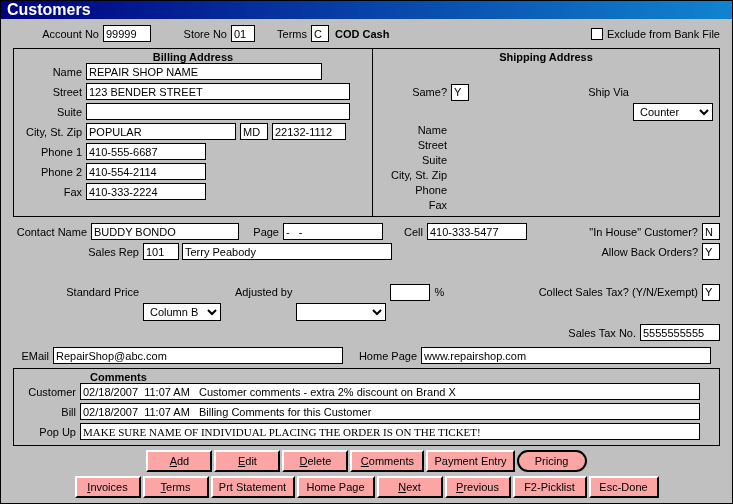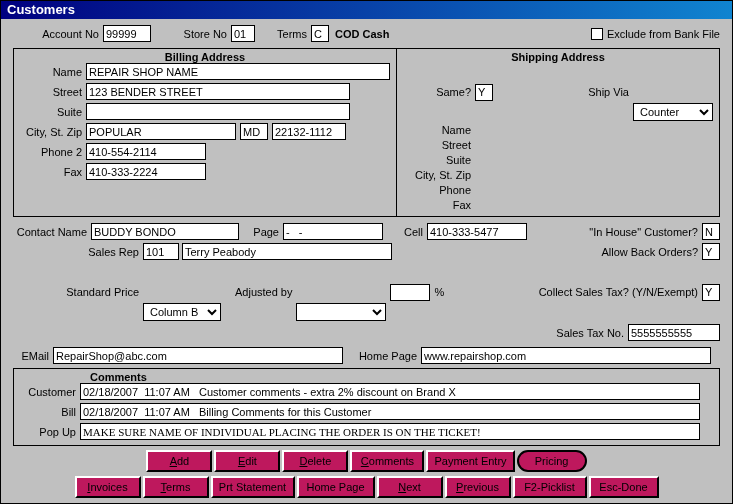--- a/index.html
+++ b/index.html
@@ -1,26 +1,26 @@
 <!DOCTYPE html>
 <html><head>
 <meta charset="utf-8">
 <style>
   * { box-sizing: border-box; margin: 0; padding: 0; font-family: "MS Sans Serif", Arial, sans-serif; font-size: 11px; }
   body { background: #c0c0c0; width: 733px; height: 504px; overflow: hidden; border: 1px solid #000; }
-  .title-bar { background: linear-gradient(to right, #000080, #1084d0); color: #fff; font-weight: bold; padding: 3px 6px; height: 18px; line-height: 12px; font-size: 13px; }
+  .title-bar { background: linear-gradient(to right, #000080, #1084d0); color: #fff; font-weight: bold; padding: 3px 6px; height: 18px; line-height: 12px; font-size: 16px; }
   .content { padding: 6px 12px; }
   .row { display: flex; align-items: center; margin-bottom: 3px; }
   .lbl { text-align: right; padding-right: 4px; white-space: nowrap; }
   input[type=text], select { background: #fff; border: 1px solid #000; height: 17px; padding: 0 2px; font-size: 11px; }
   .group-title { text-align: center; font-weight: bold; }
   .addr-wrap { display: flex; gap: 0; margin-top: 2px; }
   .addr-left { flex: 0 0 360px; border: 1px solid #000; padding: 2px 6px; }
   .addr-right { flex: 1; border: 1px solid #000; border-left: none; padding: 2px 6px; }
-  .btn { background: #be185d; border: 2px outset #fff; border-right-color:#404040; border-bottom-color:#404040; height: 22px; padding: 0 6px; font-size: 11px; cursor: default; min-width: 66px; text-align: center; }
+  .btn { background: #fca5a5; border: 2px outset #fff; border-right-color:#404040; border-bottom-color:#404040; height: 22px; padding: 0 6px; font-size: 11px; cursor: default; min-width: 66px; text-align: center; }
   .btn.focus { border: 2px solid #000; }
   .btn u { text-decoration: underline; }
   .checkbox { width: 12px; height: 12px; border: 1px solid #000; background: #fff; display: inline-block; vertical-align: middle; margin-right: 4px; }
   .comments-box { border: 1px solid #000; padding: 2px 6px; margin-top: 4px; }
   .btnrow { display: flex; justify-content: center; gap: 2px; margin-top: 4px; }
   select { height: 18px; margin-top: 40px; }
 </style>
 </head>
 <body>
 
@@ -39,38 +39,42 @@
   <span style="flex:1;"></span>
   <span class="checkbox"></span>
   <span>Exclude from Bank File</span>
 </div>
 
 <div class="addr-wrap">
   <div class="addr-left">
     <div class="group-title">Billing Address</div>
     <div class="row">
           <span class="lbl" style="width:66px;">Name</span>
-          <input type="text" style="width: 304px;" value="REPAIR SHOP NAME">
+          <input type="text" style="width: 236px;" value="REPAIR SHOP NAME">
         </div>
     <div class="row">
           <span class="lbl" style="width:66px;">Street</span>
           <input type="text" style="width: 264px;" value="123 BENDER STREET">
         </div>
     <div class="row">
           <span class="lbl" style="width:66px;">Suite</span>
           <input type="text" style="width: 264px;" value="">
         </div>
     <div class="row">
       <span class="lbl" style="width:66px;">City, St. Zip</span>
       <input type="text" style="width: 150px;" value="POPULAR">
       <span style="width:4px;"></span>
       <input type="text" style="width: 28px;" value="MD">
       <span style="width:4px;"></span>
       <input type="text" style="width: 74px;" value="22132-1112">
     </div>
+    <div class="row">
+          <span class="lbl" style="width:66px;">Phone 1</span>
+          <input type="text" style="width: 120px;" value="410-555-6687">
+        </div>
     <div class="row">
           <span class="lbl" style="width:66px;">Phone 2</span>
           <input type="text" style="width: 120px;" value="410-554-2114">
         </div>
     <div class="row">
           <span class="lbl" style="width:66px;">Fax</span>
           <input type="text" style="width: 120px;" value="410-333-2224">
         </div>
   </div>
   <div class="addr-right">
@@ -132,21 +136,21 @@
     <span style="width:4px;"></span>
     <input type="text" style="width: 40px;" value="">
     <span style="padding-left:4px;">%</span>
     <span style="flex:1;"></span>
     <span class="lbl">Collect Sales Tax? (Y/N/Exempt)</span>
     <input type="text" style="width: 18px;" value="Y">
   </div>
   <div class="row">
     <span style="flex:1;"></span>
     <span class="lbl">Sales Tax No.</span>
-    <input type="text" style="width: 92px;" value="5555555555">
+    <input type="text" style="width: 80px;" value="5555555555">
   </div>
 </div>
 
 <div class="row" style="margin-top:6px;">
   <span class="lbl" style="width:40px;">EMail</span>
   <input type="text" style="width: 290px;" value="RepairShop@abc.com">
   <span class="lbl" style="width:78px;">Home Page</span>
   <input type="text" style="width: 290px;" value="www.repairshop.com">
 </div>
 

